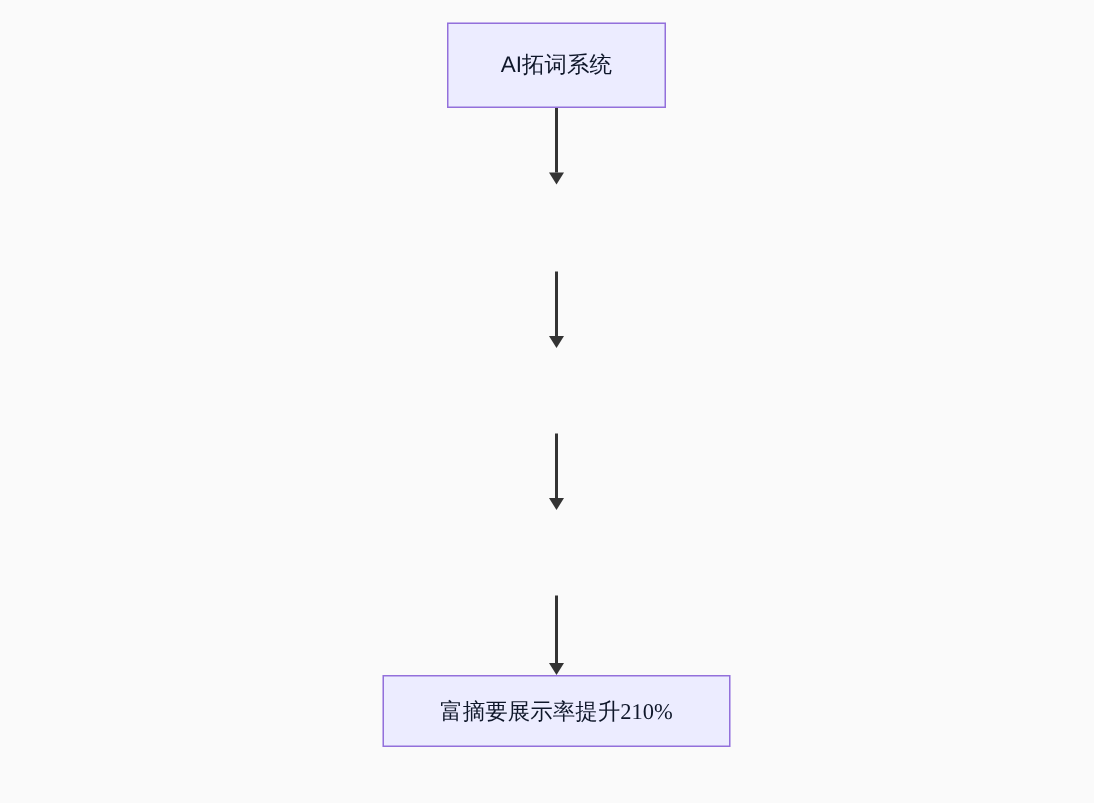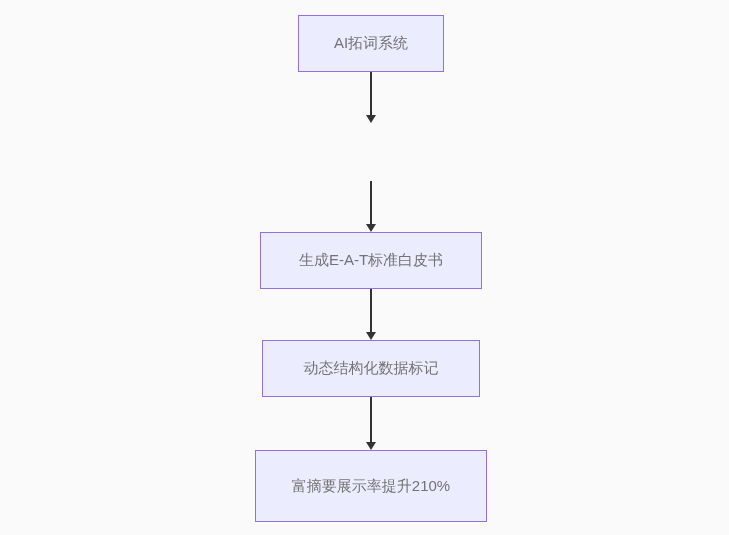--- a/index.html
+++ b/index.html
@@ -16,21 +16,21 @@
   .canvas {
     position: relative;
     width: 729px;
     height: 535px;
   }
   .node {
     position: absolute;
     box-sizing: border-box;
     background: #ECECFF;
     border: 1px solid #9370DB;
-    color: #737373;
+    color: #0f172a;
     font-size: 15px;
     display: flex;
     align-items: center;
     justify-content: center;
     text-align: center;
     white-space: nowrap;
   }
   .edge {
     position: absolute;
     width: 12px;
@@ -62,29 +62,27 @@
     <div class="edge-line"></div>
     <div class="edge-arrowhead"></div>
   </div>
 
 
   <div class="edge" style="left:365px; top:181px; height:51px;">
     <div class="edge-line"></div>
     <div class="edge-arrowhead"></div>
   </div>
 
-  <div class="node" style="left:260px; top:232px; width:222px; height:57px;">生成E-A-T标准白皮书</div>
 
   <div class="edge" style="left:365px; top:289px; height:51px;">
     <div class="edge-line"></div>
     <div class="edge-arrowhead"></div>
   </div>
 
-  <div class="node" style="left:262px; top:340px; width:218px; height:57px;">动态结构化数据标记</div>
 
   <div class="edge" style="left:365px; top:397px; height:53px;">
     <div class="edge-line"></div>
     <div class="edge-arrowhead"></div>
   </div>
 
-  <div class="node" style="left:255px; top:450px; width:232px; height:72px;">富摘要展示率提升210%</div>
+  <div class="node" style="left:255px; top:450px; width:232px; height:48px;font-family:Liberation Serif, serif;">富摘要展示率提升210%</div>
 
 </div>
 
 </body></html>

